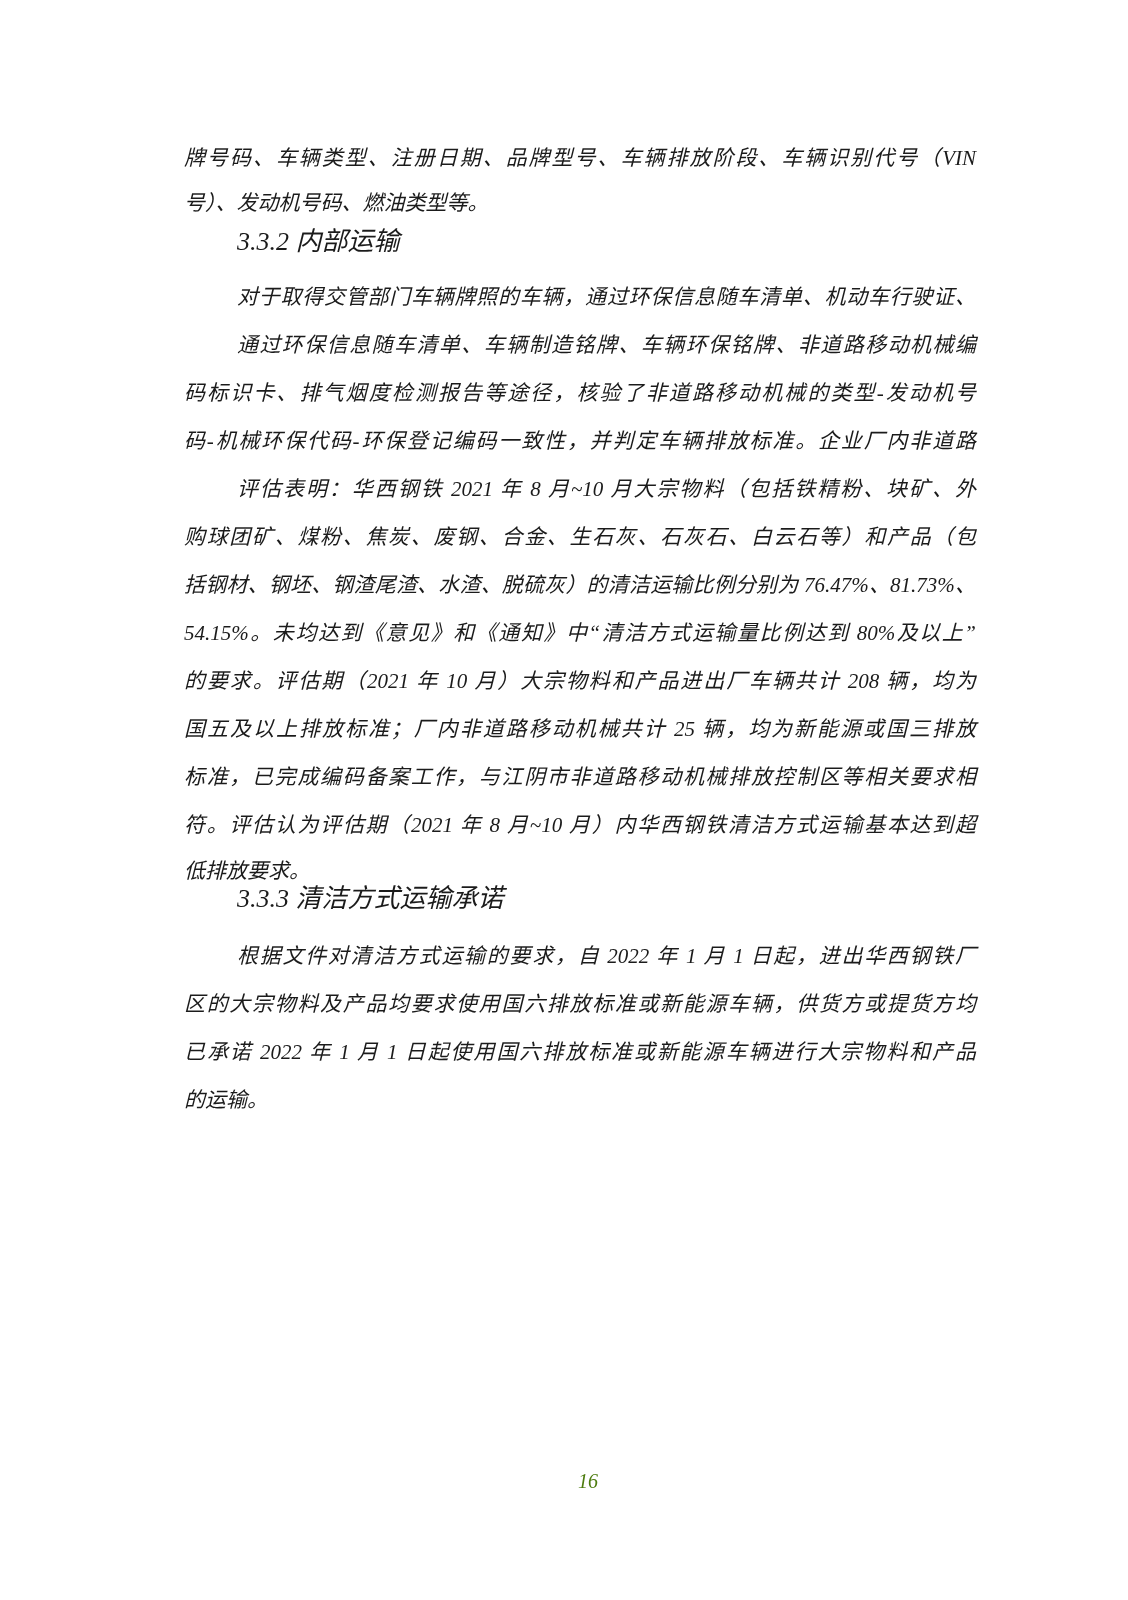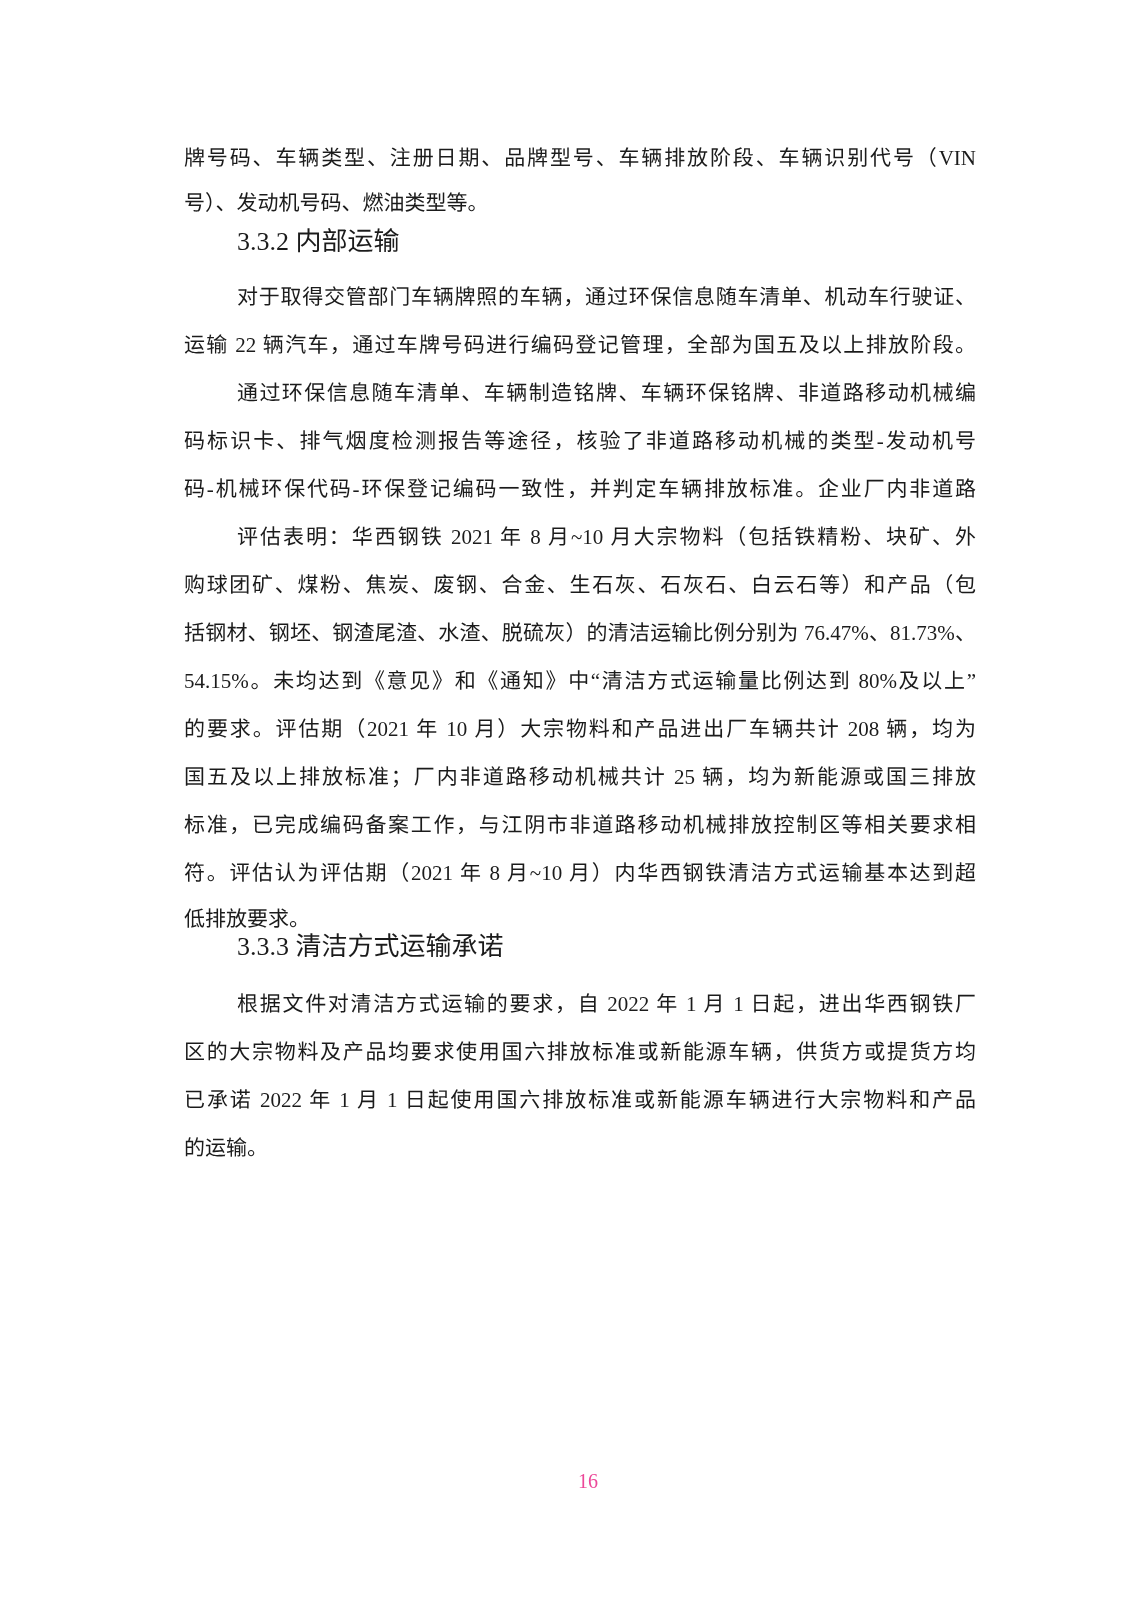--- a/index.html
+++ b/index.html
@@ -11,20 +11,21 @@
     position: relative;
     font-family: "Liberation Serif", "DejaVu Serif", serif;
     color: #1b1b1b;
     overflow: hidden;
   }
   .page {
     position: absolute;
     left: 0; top: 0;
     width: 995px; height: 1600px;
     background: #ffffff;
+    font-style: italic;
   }
   .content {
     position: absolute;
     left: 184px;
     top: 0;
     width: 792px;
   }
   
   .line {
     height: 48px;
@@ -57,39 +58,38 @@
   .para-a { margin-top: 9px; }
   .h-333 { margin-top: -18px; }
   .para-d { margin-top: 11px; }
 
   .page-num {
     position: absolute;
     top: 1468px;
     left: 578px;
     font-size: 20px;
     line-height: 26px;
-    color: #ec4899;
+    color: #4d7c0f;
   }
 </style>
 </head>
 <body>
 
 <div class="page">
   <div class="content">
 
     <div style="margin-top:136px;">
       <div class="line t j">牌号码、车辆类型、注册日期、品牌型号、车辆排放阶段、车辆识别代号（VIN</div>
       <div class="line t">号）、发动机号码、燃油类型等。</div>
     </div>
 
     <div class="heading h-332">3.3.2 内部运输</div>
 
     <div class="para-a">
       <div class="line j ind">对于取得交管部门车辆牌照的车辆，通过环保信息随车清单、机动车行驶证、</div>
-      <div class="line j">运输 22 辆汽车，通过车牌号码进行编码登记管理，全部为国五及以上排放阶段。</div>
     </div>
 
     <div>
       <div class="line j ind">通过环保信息随车清单、车辆制造铭牌、车辆环保铭牌、非道路移动机械编</div>
       <div class="line j">码标识卡、排气烟度检测报告等途径，核验了非道路移动机械的类型-发动机号</div>
       <div class="line j">码-机械环保代码-环保登记编码一致性，并判定车辆排放标准。企业厂内非道路</div>
     </div>
 
     <div>
       <div class="line j ind">评估表明：华西钢铁 2021 年 8 月~10 月大宗物料（包括铁精粉、块矿、外</div>

